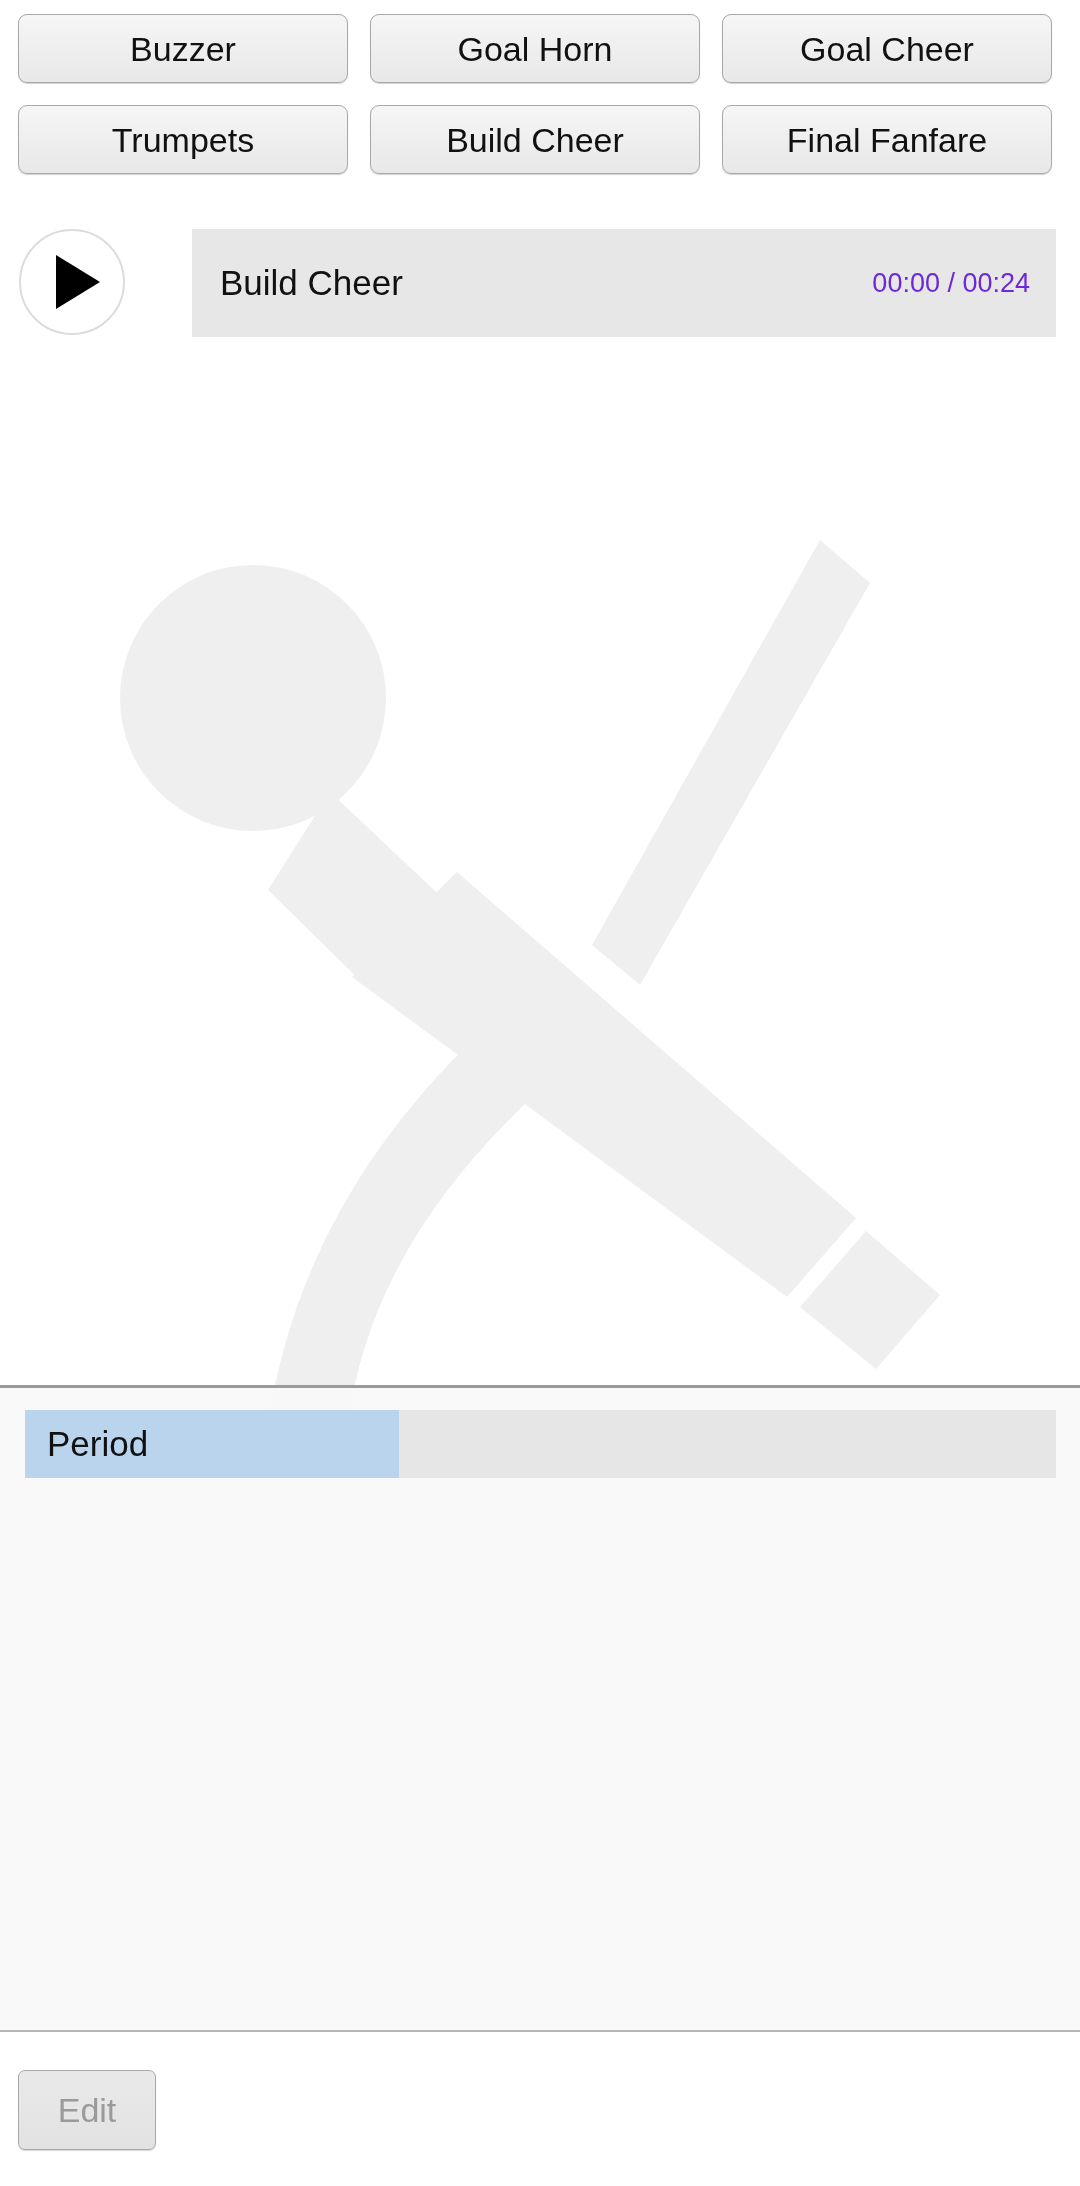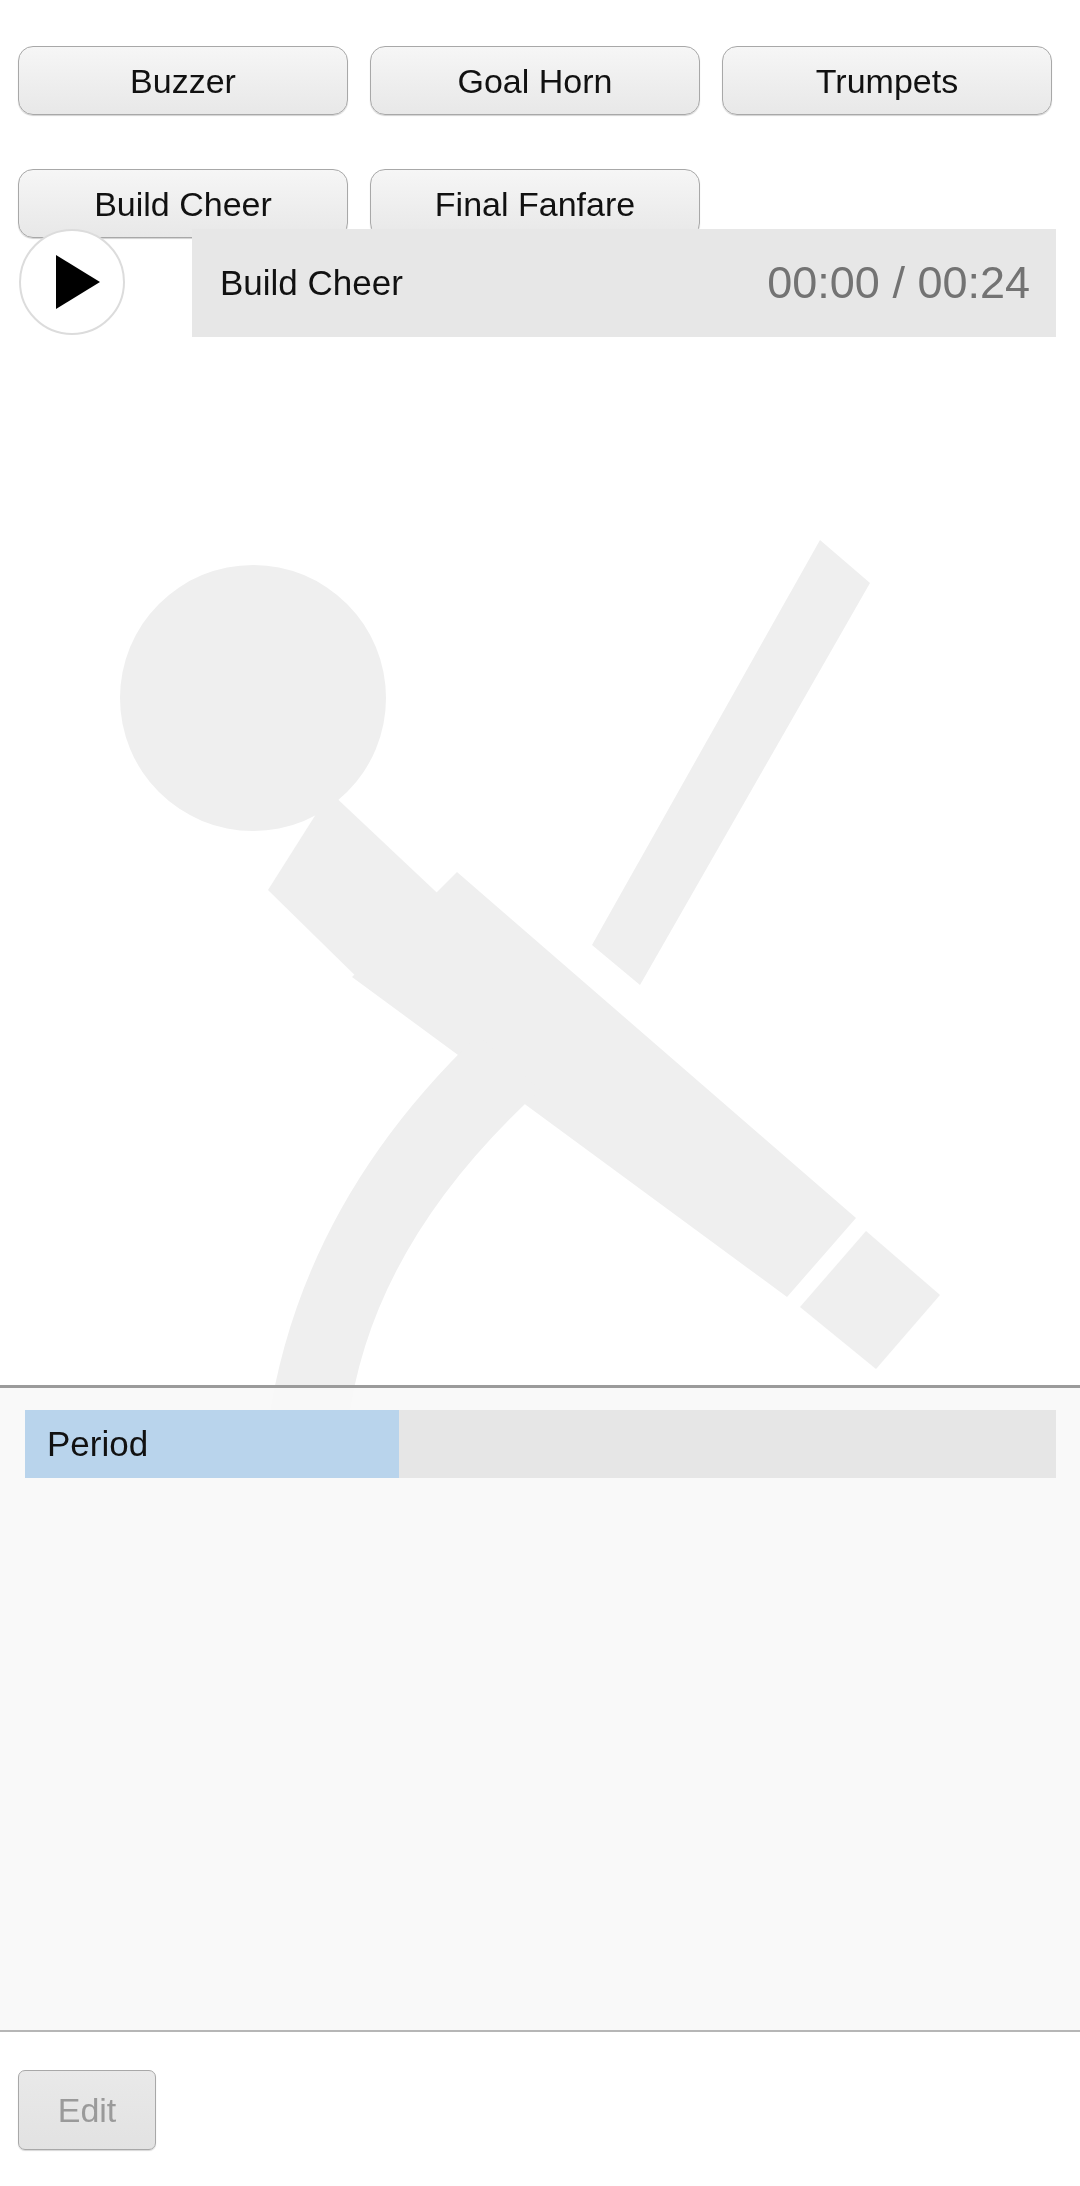--- a/index.html
+++ b/index.html
@@ -16,30 +16,29 @@
   .sound-grid{
     position:absolute; left:18px; top:14px;
     width:1038px;
     display:flex; flex-wrap:wrap;
     gap:22px 22px;
   }
   .sound-btn{
     width:330px; height:69px;
     box-sizing:border-box;
     border:1px solid #a8a8a8;
-    border-radius:15px;
+    border-radius:9px;
     background:linear-gradient(to bottom,#f6f6f6 0%,#eeeeee 55%,#e8e8e8 100%);
     box-shadow:0 1px 1px rgba(0,0,0,0.18);
     font-size:34px;
     color:#111;
     display:flex; align-items:center; justify-content:center;
     font-family:"Liberation Sans", sans-serif;
     padding:0; line-height:1;
     cursor:pointer;
-    margin-top:32px;
   }
 
   
   .player-row{
     position:absolute; left:0; top:229px;
     width:1080px; height:108px;
   }
   .play-circle{
     position:absolute; left:19px; top:0px;
     width:106px; height:106px;
@@ -59,21 +58,21 @@
   }
   .player-bar{
     position:absolute; left:192px; top:0;
     width:864px; height:108px;
     background:#e7e7e7;
     display:flex; align-items:center; justify-content:space-between;
     box-sizing:border-box;
     padding:0 26px 0 28px;
   }
   .player-title{ font-size:35px; color:#111; }
-  .player-time{ font-size:45px; color:#737373; }
+  .player-time{ font-size:27px; color:#6d28d9; }
 
   
   .watermark{
     position:absolute;
     left:0; top:345px;
     width:1080px; height:1080px;
     pointer-events:none;
   }
   .watermark svg{ display:block; width:100%; height:100%; }
 
@@ -139,20 +138,21 @@
     background:linear-gradient(to bottom,#f6f6f6 0%,#eeeeee 55%,#e8e8e8 100%);
     color:#111;
   }
 </style>
 </head>
 <body>
 
 <div class="sound-grid">
   <button class="sound-btn">Buzzer</button>
   <button class="sound-btn">Goal Horn</button>
+  <button class="sound-btn">Goal Cheer</button>
   <button class="sound-btn">Trumpets</button>
   <button class="sound-btn">Build Cheer</button>
   <button class="sound-btn">Final Fanfare</button>
 </div>
 
 <div class="player-row">
   <div class="play-circle">
     <div class="play-tri"></div>
   </div>
   <div class="player-bar">

